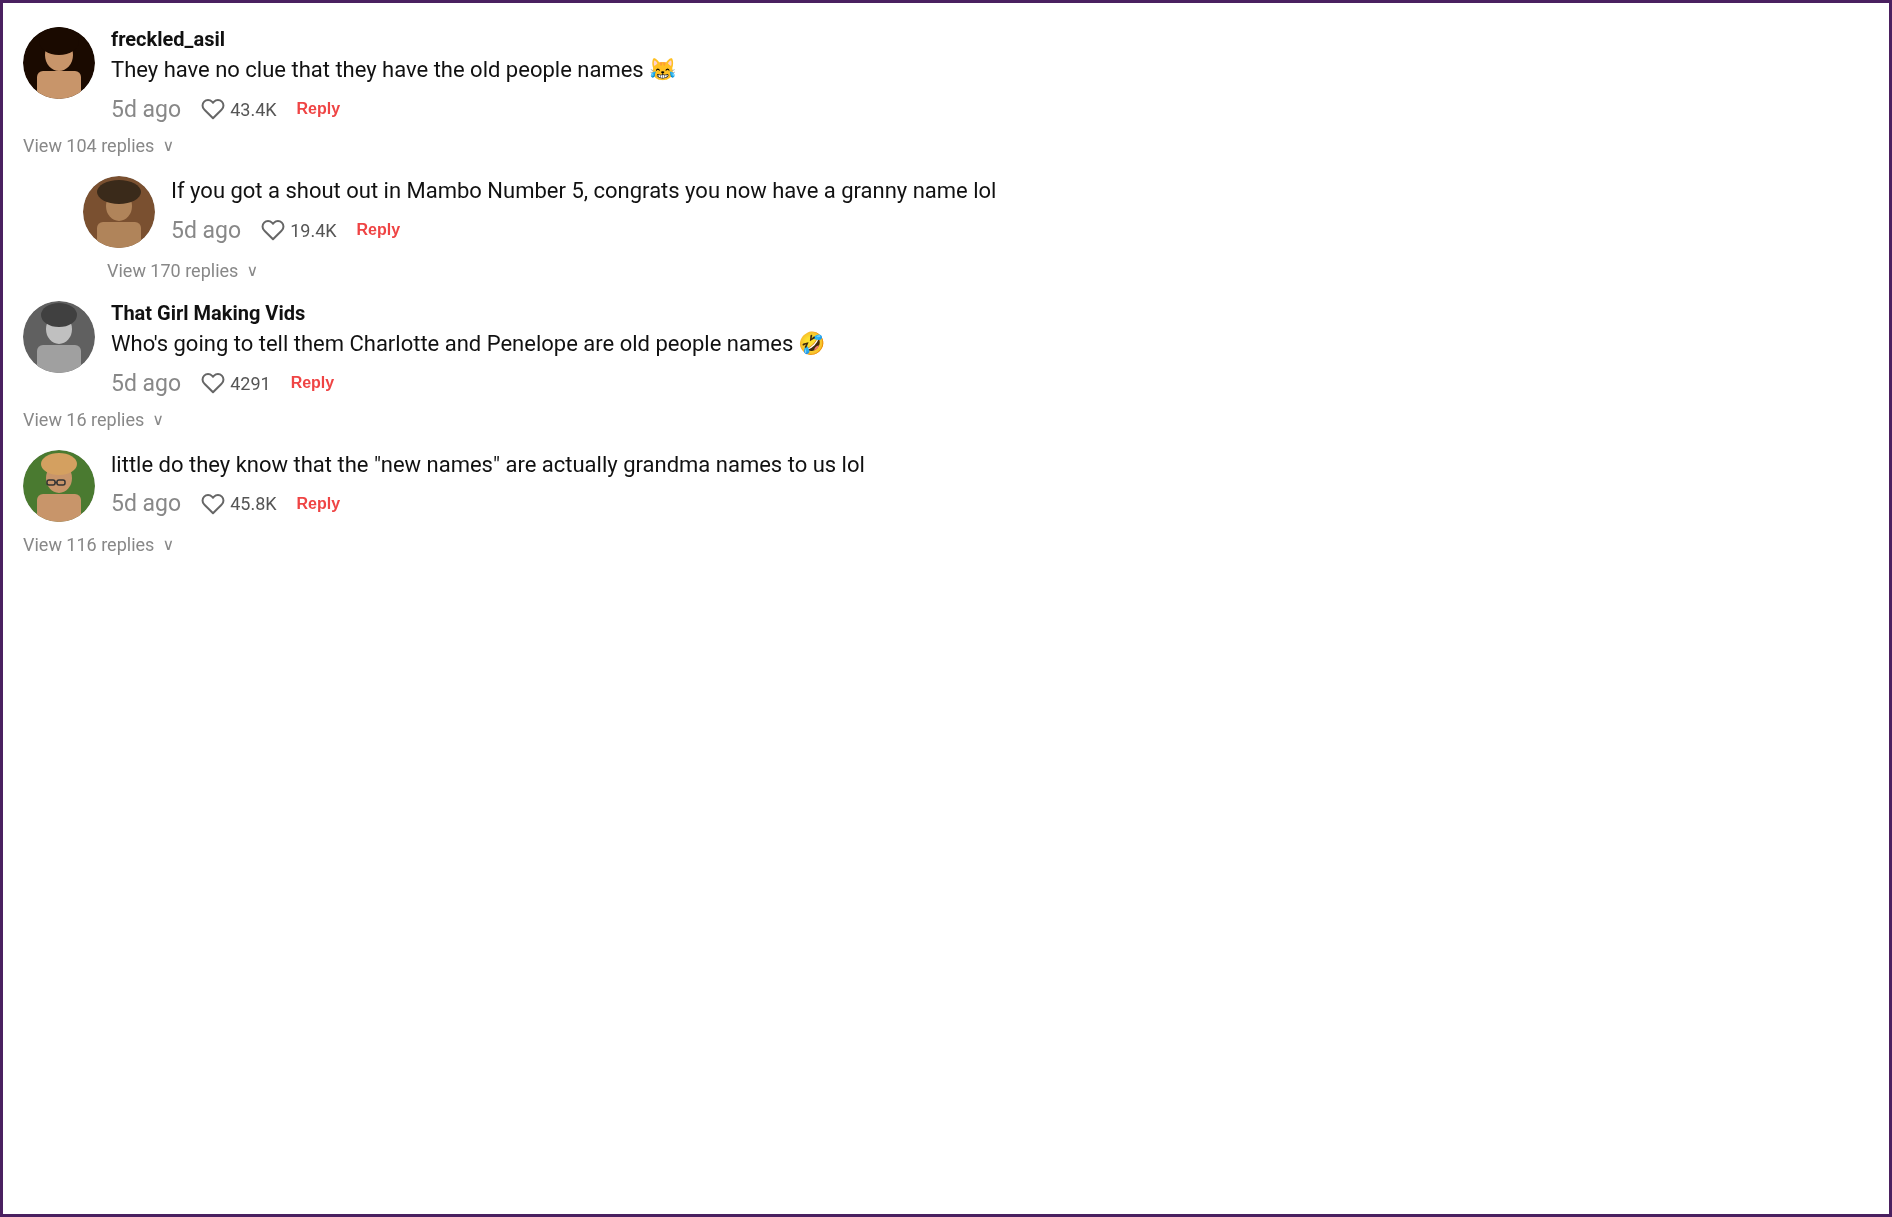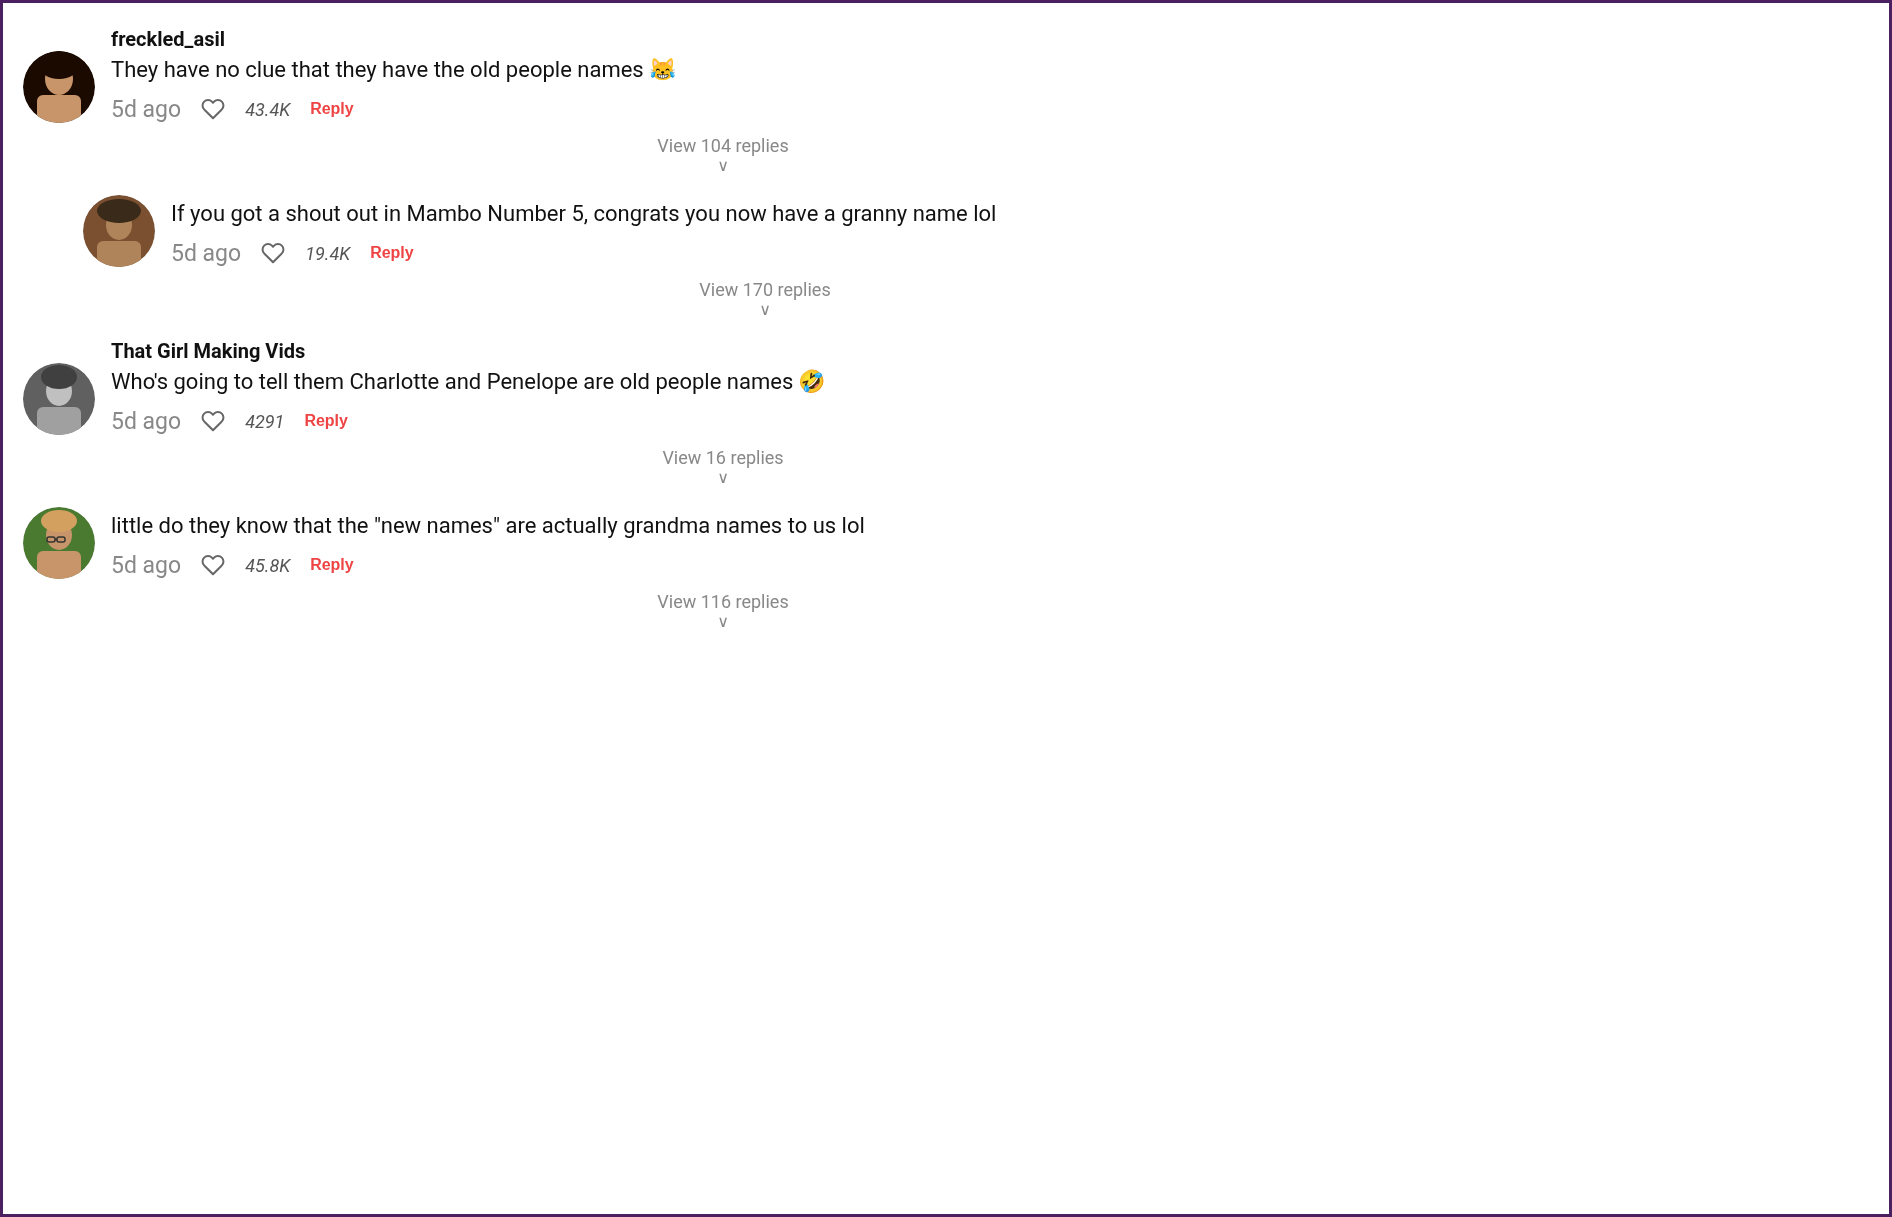--- a/index.html
+++ b/index.html
@@ -10,21 +10,21 @@
       min-height: 100vh;
       padding: 24px 20px;
     }
 
     .comment-thread {
       max-width: 1400px;
     }
 
     .comment {
       display: flex;
-      align-items: flex-end;
+      align-items: flex-start;
       gap: 16px;
       margin-bottom: 8px;
     }
 
     .comment.nested {
       margin-left: 60px;
     }
 
     .avatar {
       width: 72px;
@@ -63,23 +63,22 @@
     }
 
     .timestamp {
       font-size: 23px;
       color: #888;
     }
 
     .like-section {
       display: flex;
       align-items: center;
-      gap: 20px;
+      gap: 5px;
       cursor: pointer;
-      font-style: italic;
     }
 
     .heart-icon {
       width: 24px;
       height: 24px;
       display: inline-block;
     }
 
     .like-count {
       font-size: 18px;
@@ -92,25 +91,25 @@
       color: #ef4444;
       cursor: pointer;
       background: none;
       border: none;
       padding: 0;
     }
 
     .view-replies {
       display: flex;
       align-items: center;
+      gap: 8px;
       margin-top: 12px;
       margin-bottom: 20px;
       cursor: pointer;
       padding-left: 0;
-      flex-direction: column;
     }
 
     .view-replies.nested {
       margin-left: 84px;
     }
 
     .view-replies-text {
       font-size: 18px;
       color: #888;
     }

